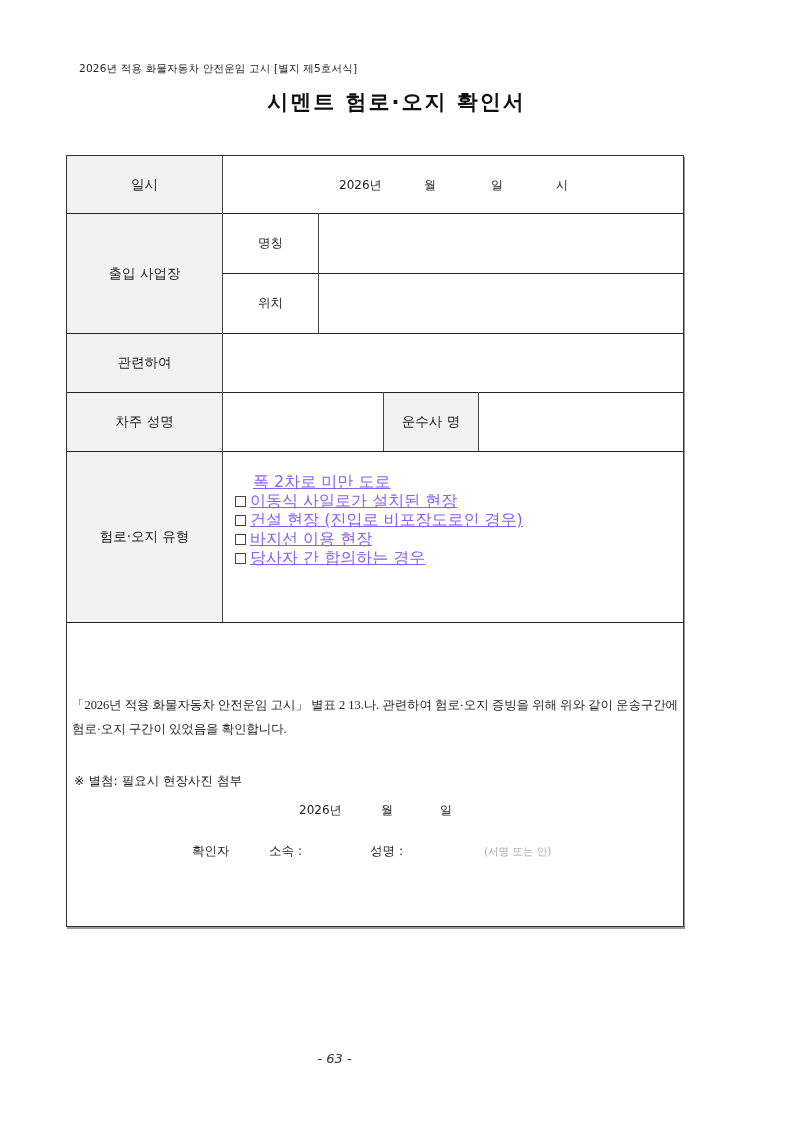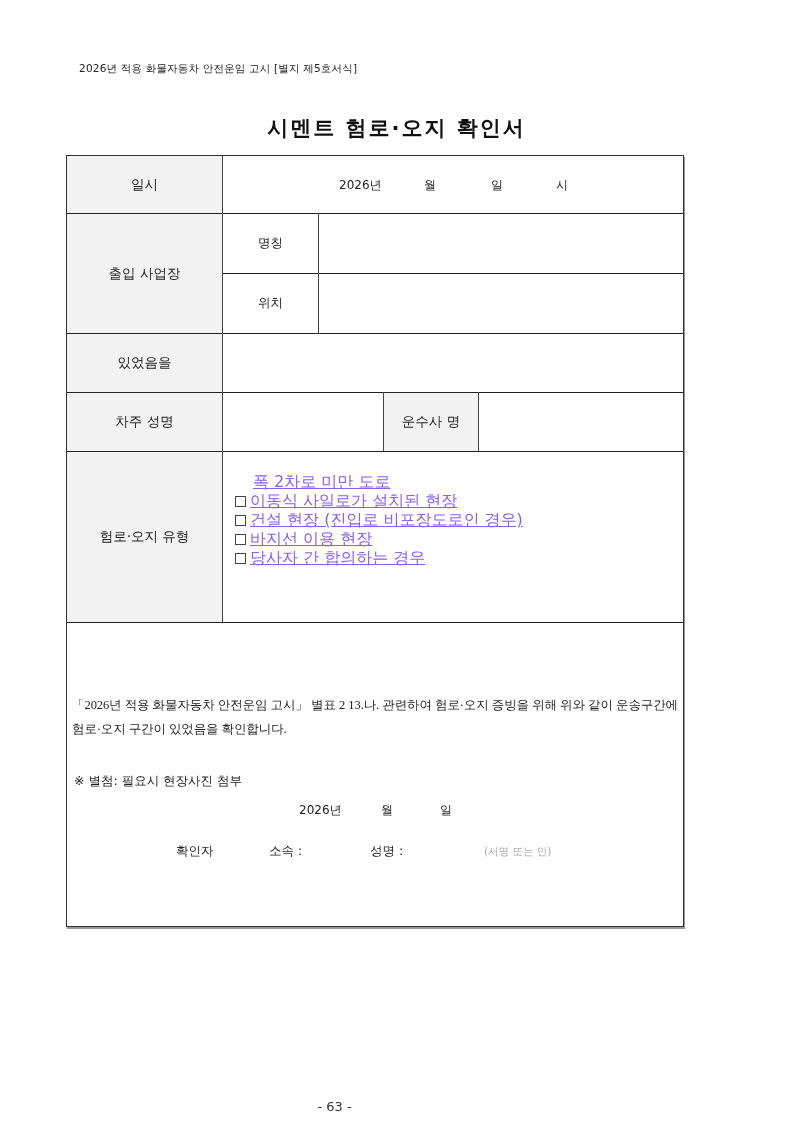--- a/index.html
+++ b/index.html
@@ -1,50 +1,50 @@
 <!DOCTYPE html>
 <html><head>
 <meta charset="utf-8">
 <style>
   html, body { margin:0; padding:0; background:#ffffff; }
   body { width:793px; height:1121px; position:relative; font-family:"DejaVu Sans","Liberation Sans",sans-serif; color:#222; overflow:hidden; }
   .header-note { position:absolute; left:79px; top:62px; font-size:10.5px; letter-spacing:0.2px; color:#222; }
-  .doc-title { position:absolute; left:0; width:793px; top:114px; text-align:center; font-size:21px; font-weight:bold; letter-spacing:2px; color:#111; }
+  .doc-title { position:absolute; left:0; width:793px; top:88px; text-align:center; font-size:21px; font-weight:bold; letter-spacing:2px; color:#111; }
   .frame { position:absolute; left:66px; top:155px; width:618px; height:772px; border:1px solid #333; box-sizing:border-box; box-shadow:1px 2px 0 #999; }
   .cell { position:absolute; box-sizing:border-box; display:flex; align-items:center; justify-content:center; font-size:13.5px; }
   .lab { background:#f2f2f2; }
   .hl { position:absolute; height:1px; background:#222; }
   .vl { position:absolute; width:1px; background:#444; }
   .date-row span { position:absolute; top:177px; font-size:12px; }
   .types { position:absolute; left:235px; top:472px; font-size:16px; line-height:19px; color:#8b5cf6;text-decoration:underline; }
   .types .line { white-space:nowrap; }
   .types .cb { display:inline-block; width:9px; height:9px; border:1px solid #444; margin-right:4px; vertical-align:-1px; }
   .statement { position:absolute; left:72px; top:693px; width:606px; font-size:12.5px; line-height:24px; letter-spacing:-0.1px; text-align:justify;font-family:Liberation Serif, serif; }
   .attach { position:absolute; left:74px; top:758px; font-size:12.5px;margin-top:15px; }
   .sign-date span { position:absolute; top:802px; font-size:12px; }
   .sign-row span { position:absolute; top:843px; font-size:12.5px; }
   .sign-row .hint { color:#aaa; font-size:10.5px; top:845px; }
-  .page-num { position:absolute; left:0; width:669px; top:1099px; text-align:center; font-size:13px; color:#333; }
+  .page-num { position:absolute; left:0; width:669px; top:1051px; text-align:center; font-size:13px; color:#333;font-style:italic; }
 </style>
 </head>
 <body>
 
 <div class="header-note">2026년 적용 화물자동차 안전운임 고시 [별지 제5호서식]</div>
 <div class="doc-title">시멘트 험로·오지 확인서</div>
 
 <div>
 
   <div class="cell lab" style="left:67px;top:156px;width:155px;height:57px;">
       <span>일시</span>
     </div>
   <div class="cell lab" style="left:67px;top:214px;width:155px;height:119px;">
       <span>출입 사업장</span>
     </div>
   <div class="cell lab" style="left:67px;top:334px;width:155px;height:58px;">
-      <span>있었음을</span>
+      <span>관련하여</span>
     </div>
   <div class="cell lab" style="left:67px;top:393px;width:155px;height:58px;">
       <span>차주 성명</span>
     </div>
   <div class="cell lab" style="left:384px;top:393px;width:94px;height:58px;">
       <span>운수사 명</span>
     </div>
   <div class="cell lab" style="left:67px;top:452px;width:155px;height:170px;">
       <span>험로·오지 유형</span>
     </div>
@@ -89,21 +89,21 @@
   <div class="vl" style="left:478px;top:392px;height:59px;"></div>
 
   <div class="statement">「2026년 적용 화물자동차 안전운임 고시」 별표 2 13.나. 관련하여 험로·오지 증빙을 위해 위와 같이 운송구간에 험로·오지 구간이 있었음을 확인합니다.</div>
   <div class="attach">※ 별첨: 필요시 현장사진 첨부</div>
   <div class="sign-date">
     <span style="left:299px;">2026년</span>
     <span style="left:381px;">월</span>
     <span style="left:440px;">일</span>
   </div>
   <div class="sign-row">
-    <span style="left:176px;">확인자</span>
+    <span style="left:192px;">확인자</span>
     <span style="left:269px;">소속 :</span>
     <span style="left:370px;">성명 :</span>
     <span class="hint" style="left:484px;">(서명 또는 인)</span>
   </div>
 </div>
 
 <div class="frame"></div>
 
 <div class="page-num">- 63 -</div>
 

